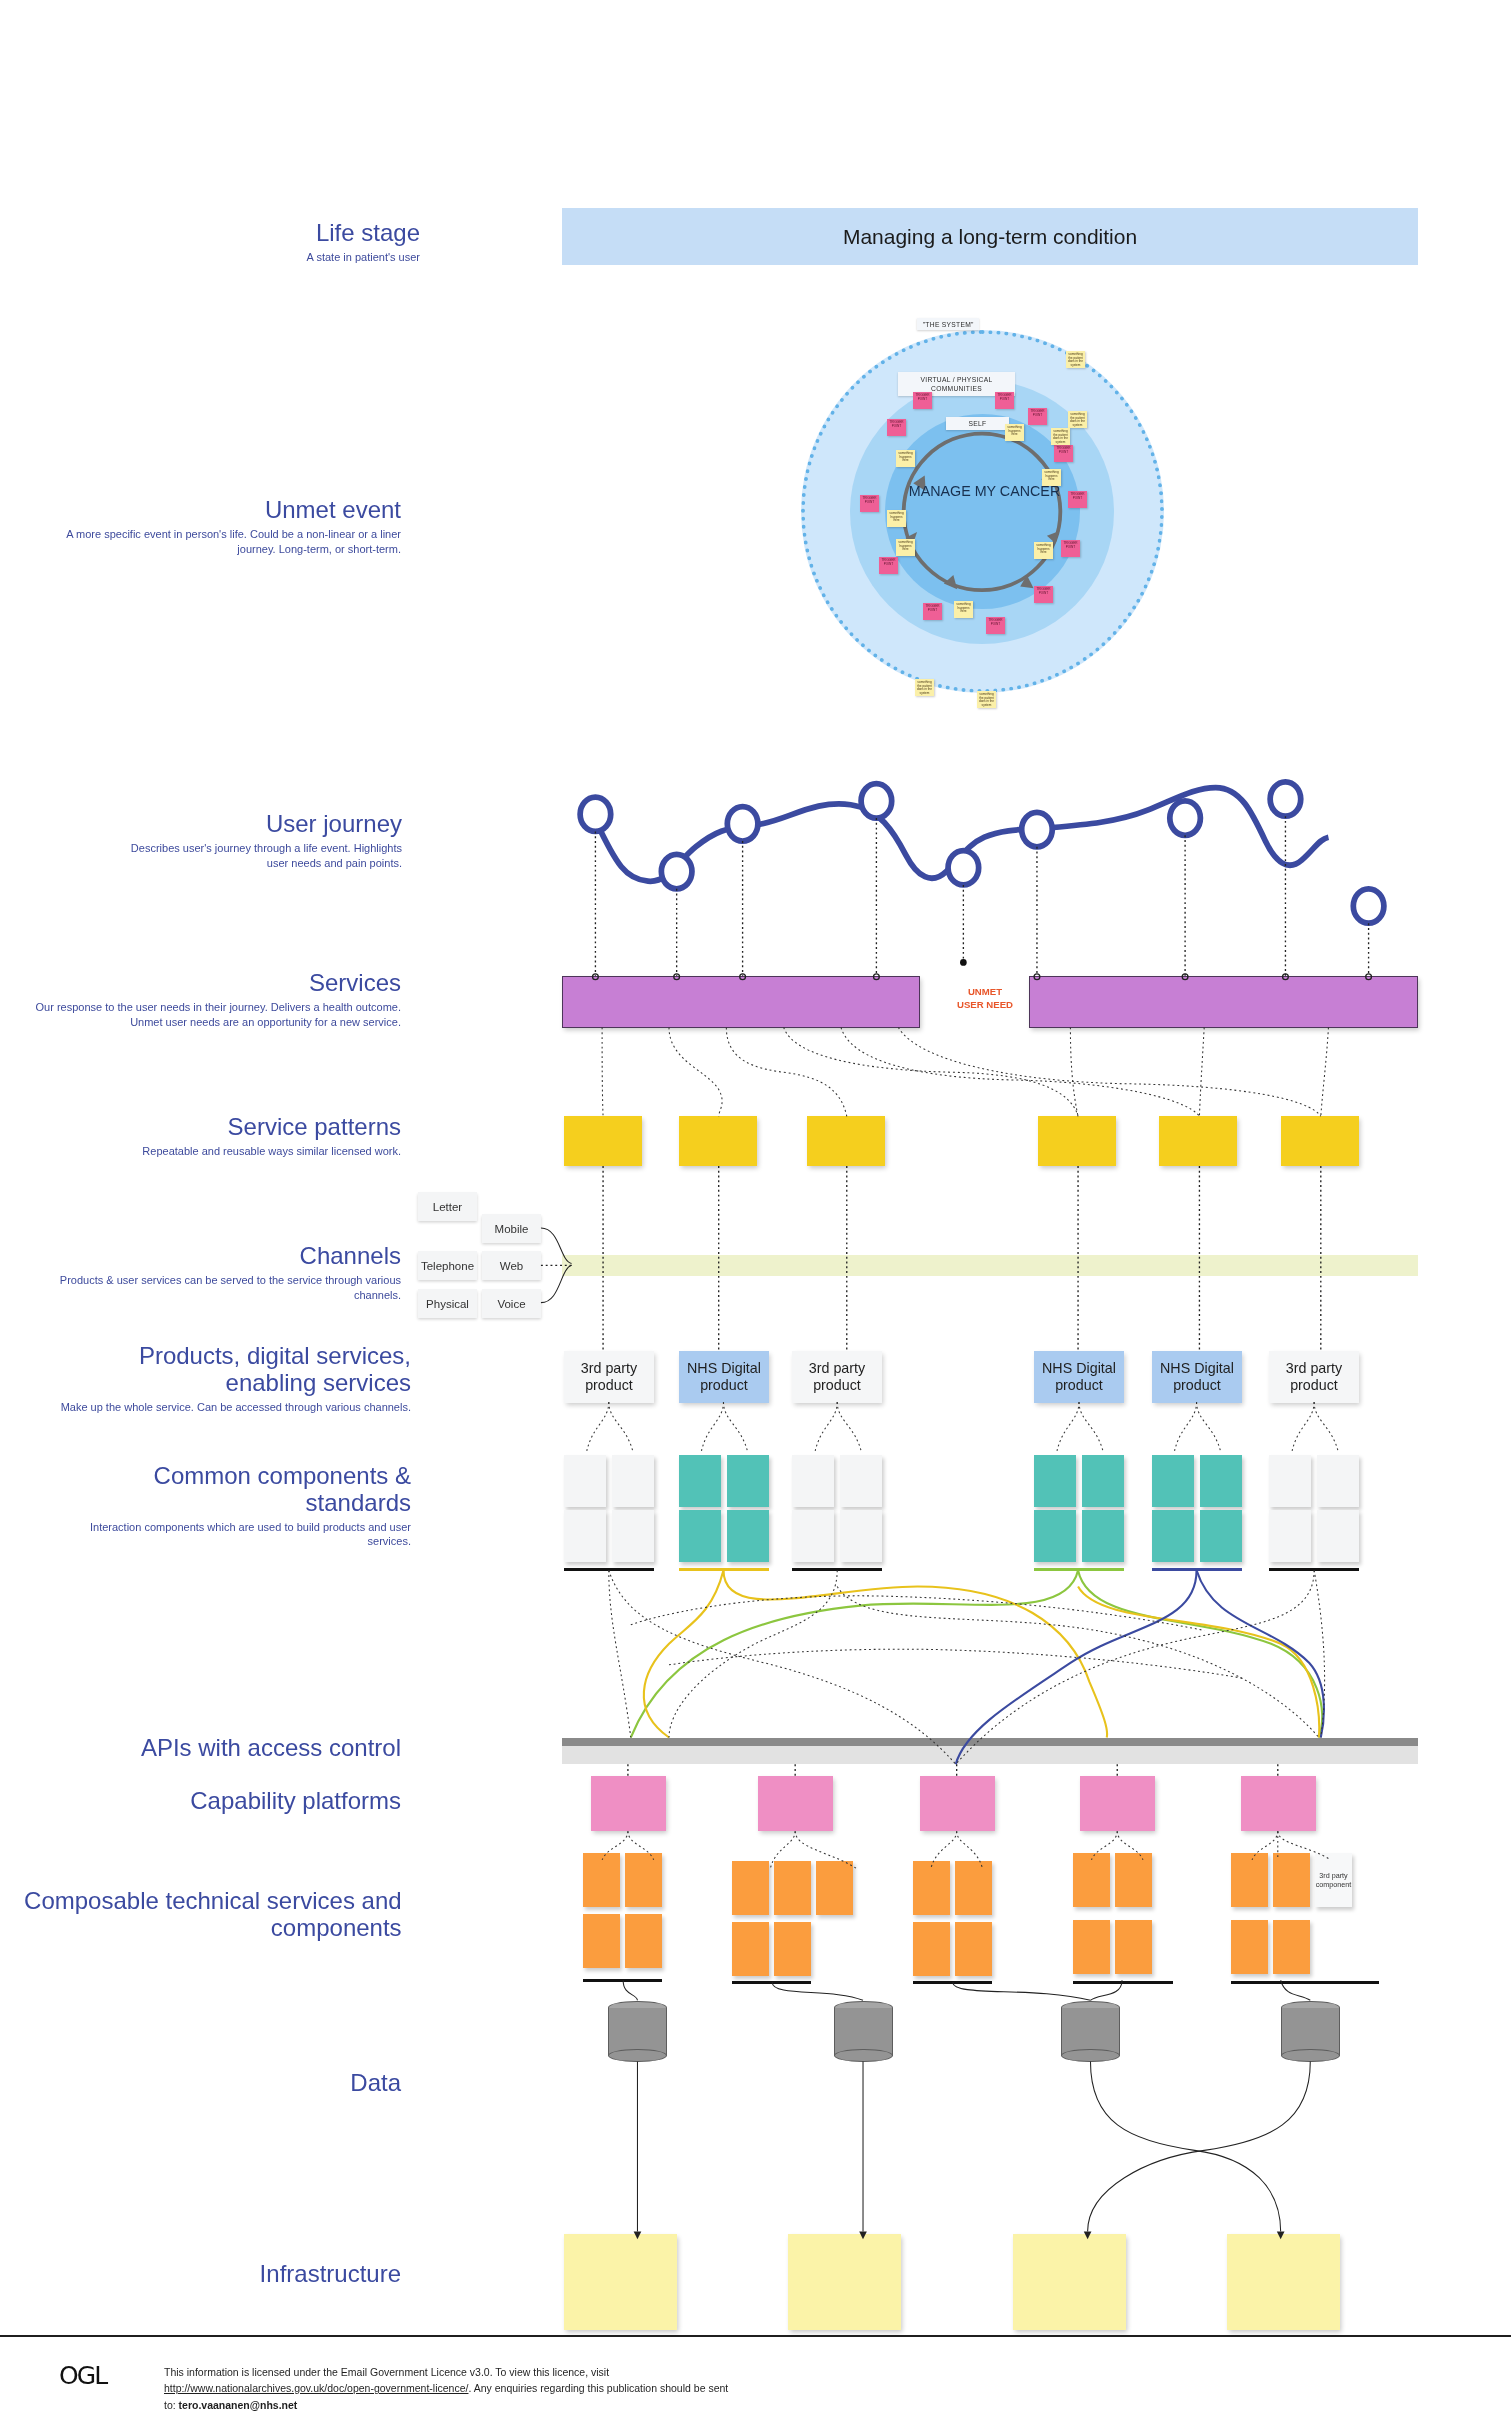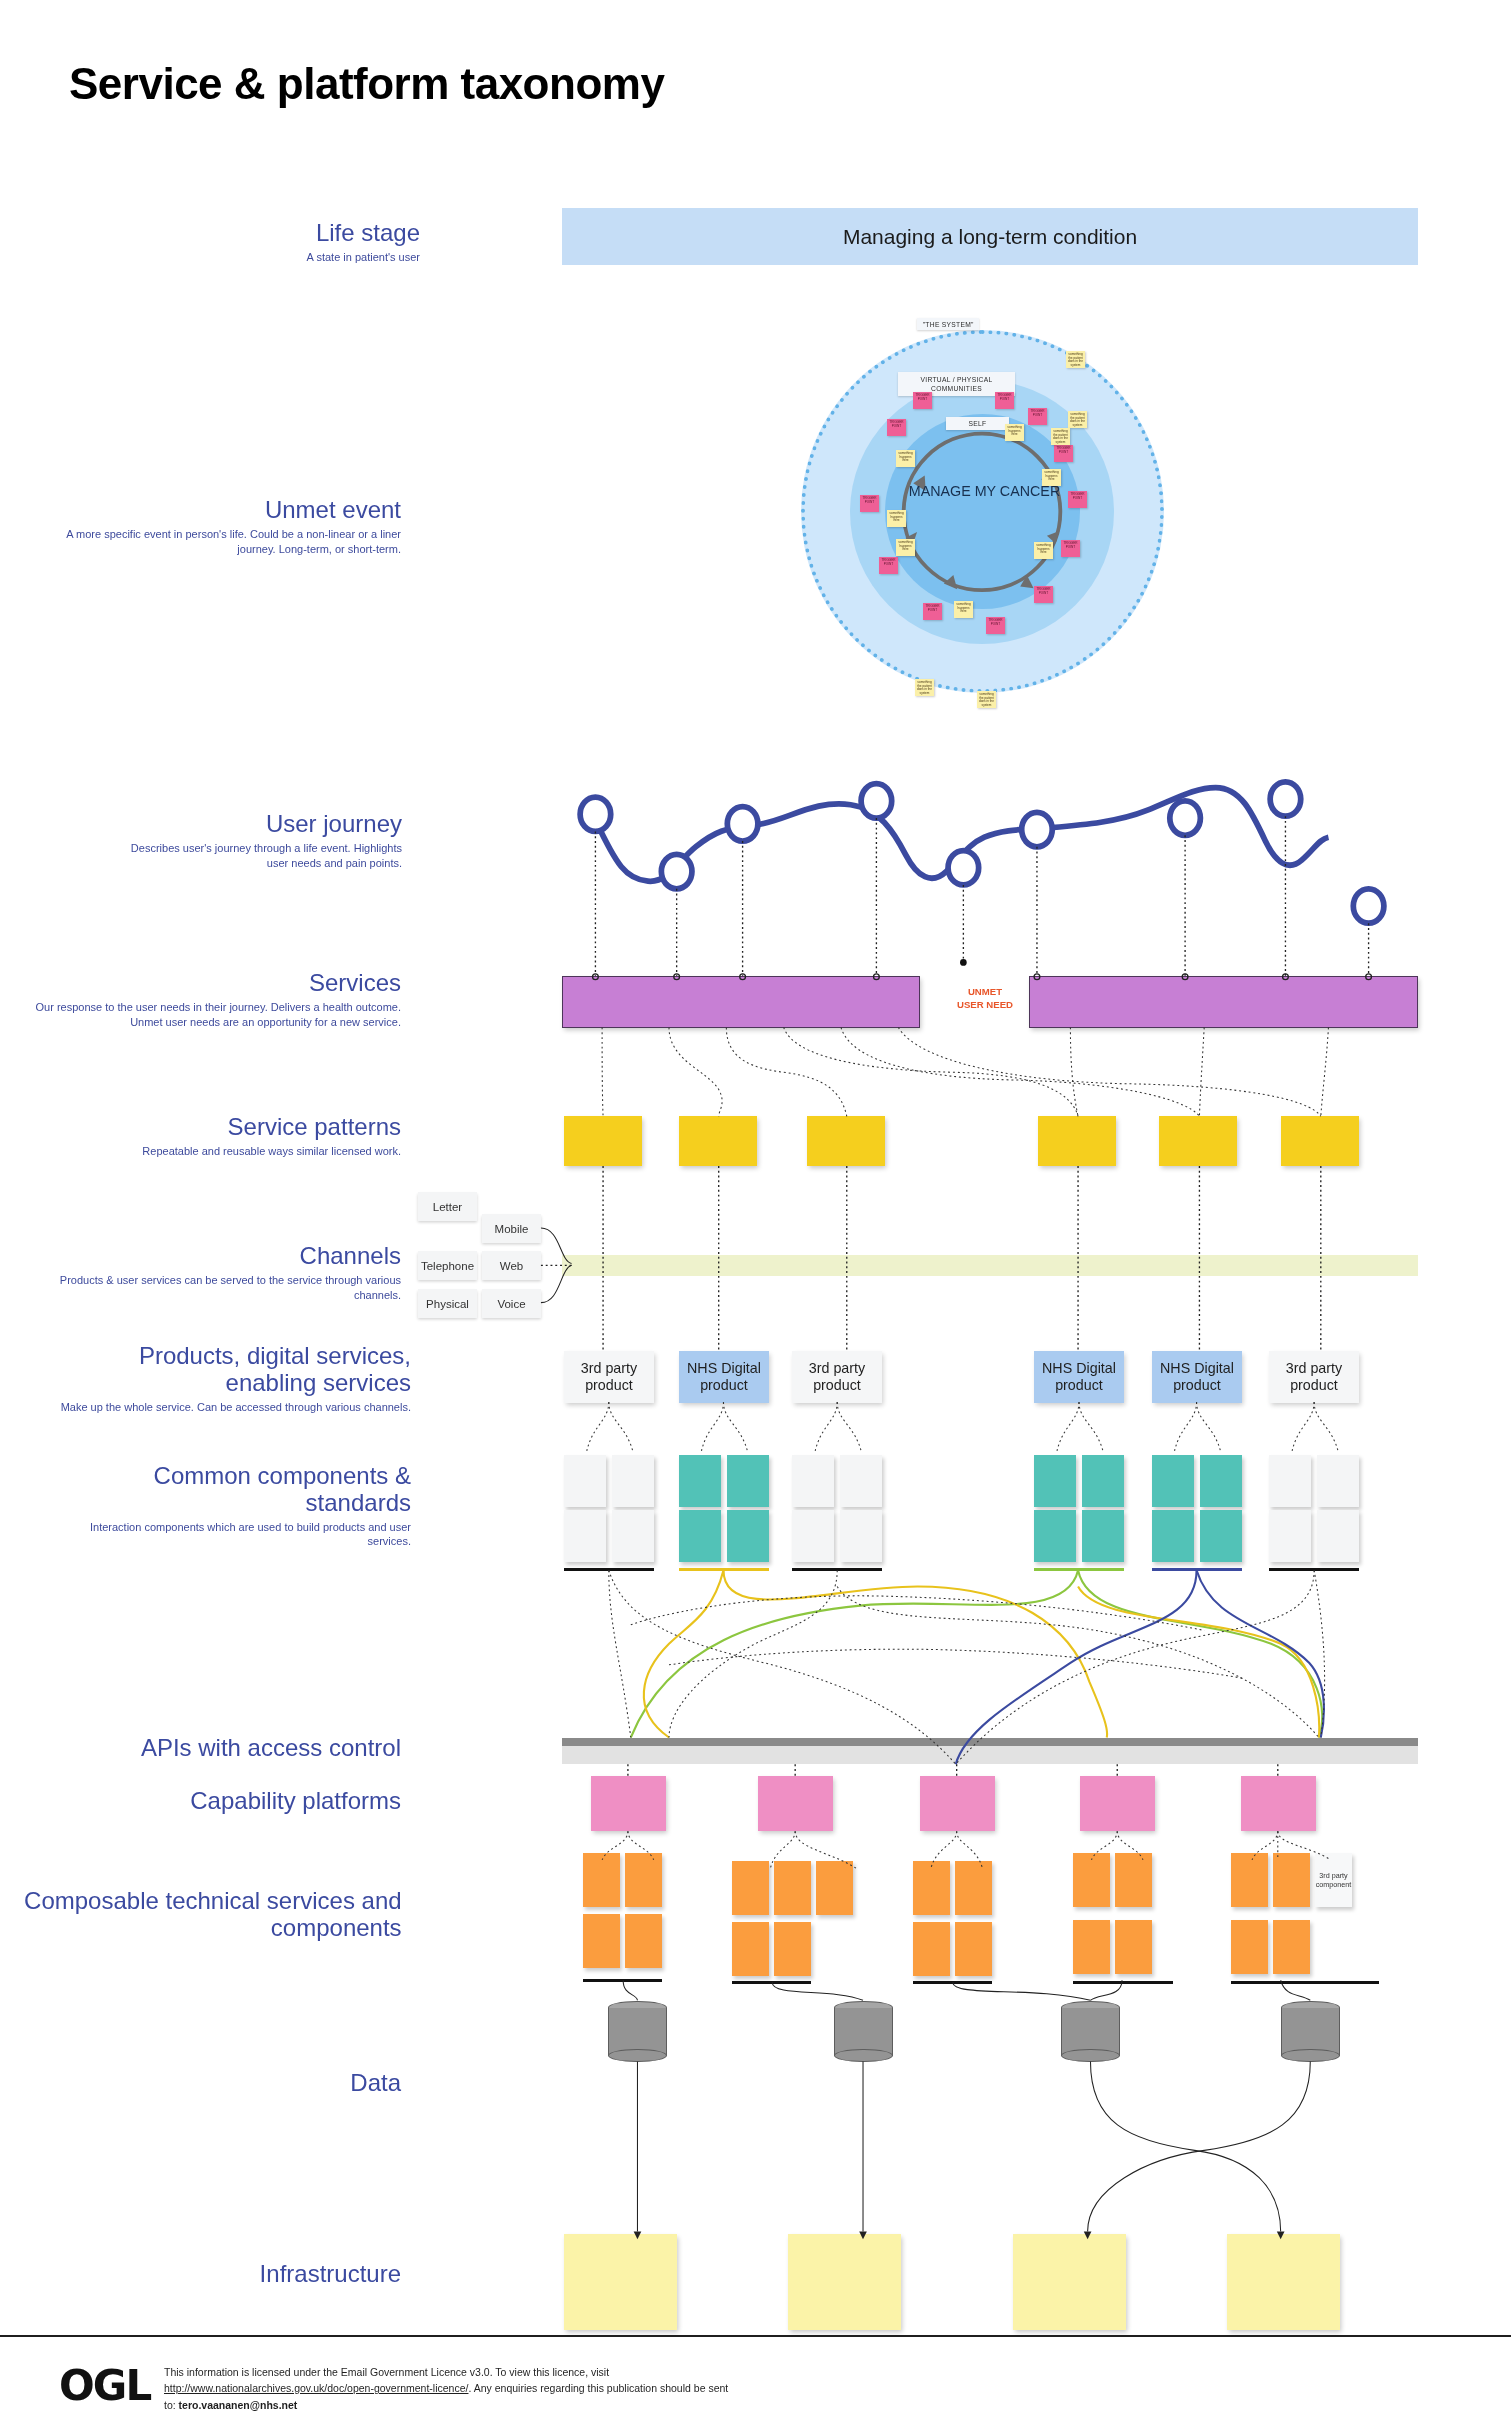--- a/index.html
+++ b/index.html
@@ -136,21 +136,21 @@
   .cyl-top { position:absolute; left:0; top:0; width:59px; height:13.4px; border-radius:50%; background:#a6a6a6; border:1px solid #5d5d5d; }
   .cyl-bottom { position:absolute; left:0; top:48px; width:59px; height:13.4px; border-radius:50%; background:#949494; border:1px solid #5d5d5d; }
 
   
   .infra-note { background:#fbf3a8; }
 
   
   #footer-rule { position:absolute; left:0; top:2335px; width:1511px; height:1.9px; background:#1f1f1f; }
   #ogl-logo {
     position:absolute; left:59px; top:2361px;
-    font-size:42px; font-weight:bold; color:#111; letter-spacing:-1.9px;
+    font-size:25px; font-weight:normal; color:#111; letter-spacing:-1.9px;
     font-family:"DejaVu Sans", sans-serif;
   }
   #footer-licence {
     position:absolute; left:164px; top:2364px; width:574px;
     font-size:10.5px; line-height:1.55; color:#1f1f1f;
   }
   #footer-licence a, .ul { text-decoration:underline; color:#1f1f1f; }
   #footer-licence b { font-weight:bold; }
   #footer-contact {
     position:absolute; right:59px; top:2364px; width:497px; text-align:right;
@@ -161,21 +161,20 @@
   .unmet-label {
     position:absolute; font-size:9.6px; font-weight:bold; color:#e8562a;
     text-align:center; line-height:1.35; width:86px;
   }
 </style>
 </head>
 <body>
 
 <div class="page">
 
-  <div id="page-title">Service &amp;  platform taxonomy</div>
 
   <div class="row-label" style="left:38px; top:220px; width:382px;">
     <div class="rl-title">Life stage</div>
     <div class="rl-sub">A state in patient's user</div>
   </div>
 
   <div class="row-label" style="left:57px; top:497px; width:344px;">
     <div class="rl-title">Unmet event</div>
     <div class="rl-sub">A more specific event in person's life. Could be a non-linear or a liner journey. Long-term, or short-term.</div>
   </div>

